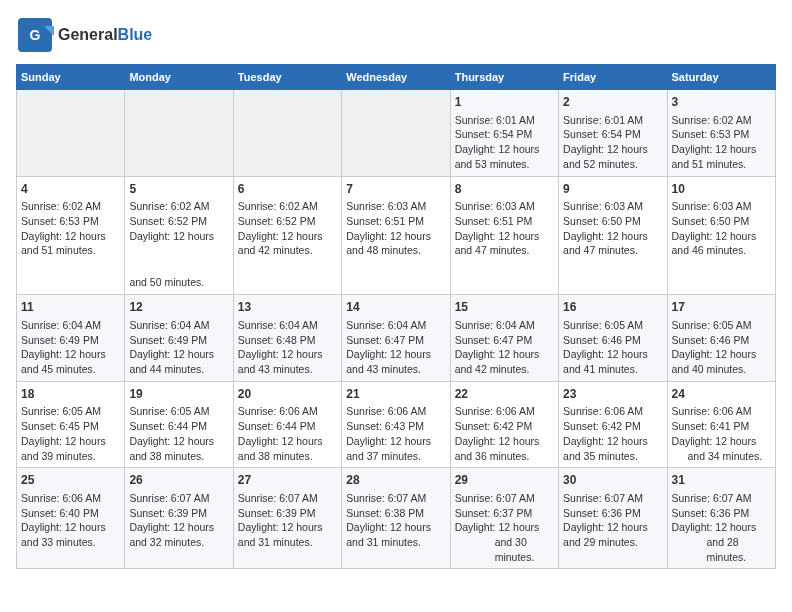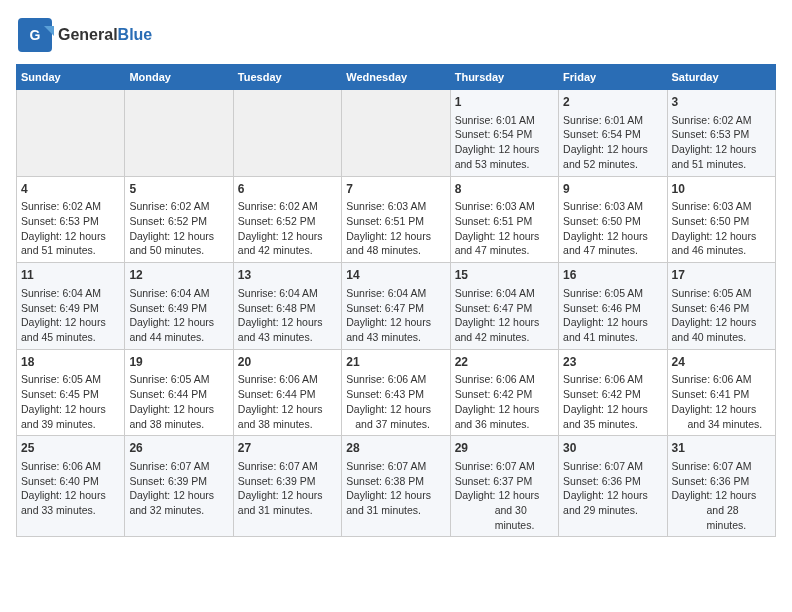--- a/index.html
+++ b/index.html
@@ -142,21 +142,21 @@
           <span style="display: block;">Sunrise: 6:02 AM</span>
           <span style="display: block;">Sunset: 6:53 PM</span>
           <span style="display: block;">Daylight: 12 hours</span>
           <span style="display: block;">and 51 minutes.</span>
         </td>
         <td>
           <span class="day-num">5</span>
           <span style="display: block;">Sunrise: 6:02 AM</span>
           <span style="display: block;">Sunset: 6:52 PM</span>
           <span style="display: block;">Daylight: 12 hours</span>
-          <span style="display: block;">and 50 minutes.</span>
+          <span style="display: block; margin-top: 32px;">and 50 minutes.</span>
         </td>
         <td>
           <span class="day-num">6</span>
           <span style="display: block;">Sunrise: 6:02 AM</span>
           <span style="display: block;">Sunset: 6:52 PM</span>
           <span style="display: block;">Daylight: 12 hours</span>
           <span style="display: block;">and 42 minutes.</span>
         </td>
         <td>
           <span class="day-num">7</span>
@@ -258,21 +258,21 @@
           <span style="display: block;">Sunrise: 6:06 AM</span>
           <span style="display: block;">Sunset: 6:44 PM</span>
           <span style="display: block;">Daylight: 12 hours</span>
           <span style="display: block;">and 38 minutes.</span>
         </td>
         <td>
           <span class="day-num">21</span>
           <span style="display: block;">Sunrise: 6:06 AM</span>
           <span style="display: block;">Sunset: 6:43 PM</span>
           <span style="display: block;">Daylight: 12 hours</span>
-          <span style="display: block; margin-left: 9px;">and 37 minutes.</span>
+          <span style="display: block;">and 37 minutes.</span>
         </td>
         <td>
           <span class="day-num">22</span>
           <span style="display: block;">Sunrise: 6:06 AM</span>
           <span style="display: block;">Sunset: 6:42 PM</span>
           <span style="display: block;">Daylight: 12 hours</span>
           <span style="display: block;">and 36 minutes.</span>
         </td>
         <td>
           <span class="day-num">23</span>

